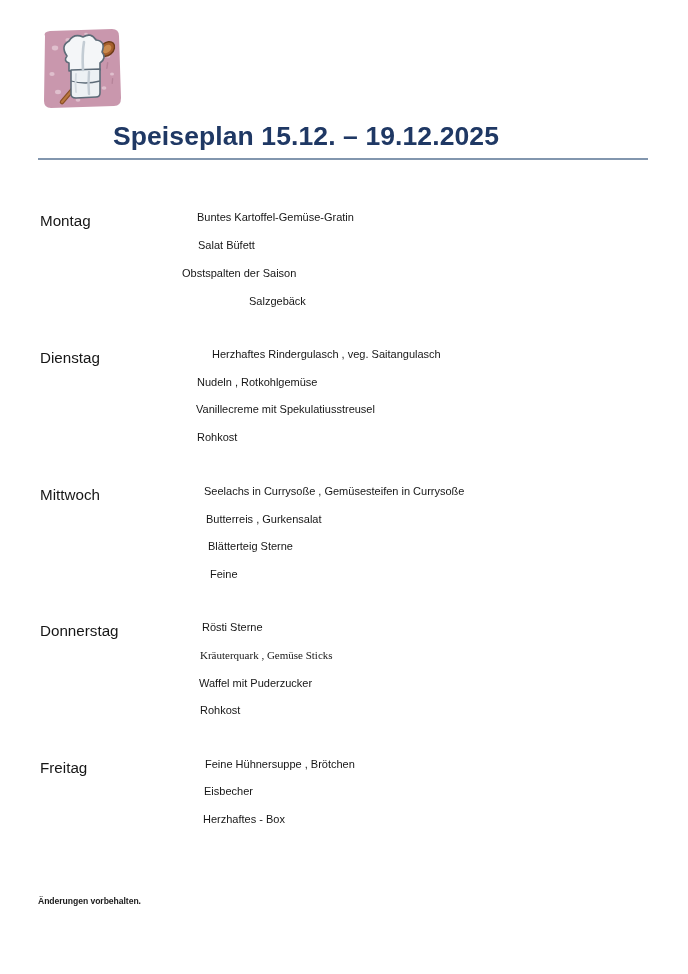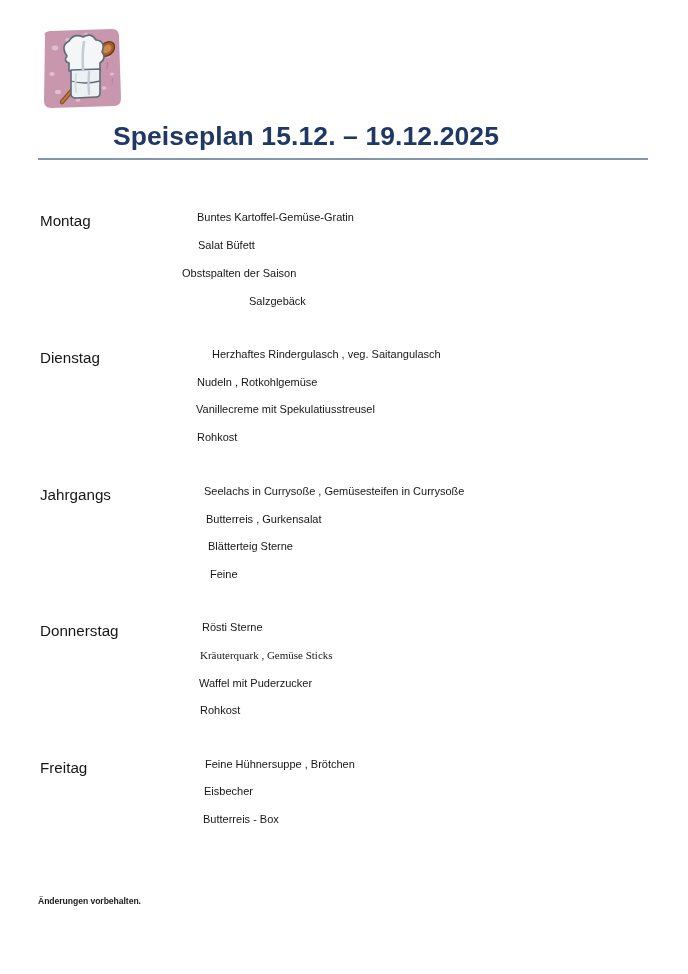--- a/index.html
+++ b/index.html
@@ -154,36 +154,36 @@
       <div class="menu-item" style="left: 209px; top: 296px; margin-left: 40px;">Salzgebäck</div>
     </div>
     <div class="day-block" style="top: 0px;">
       <div class="day-label" style="top: 349px;">Dienstag</div>
       <div class="menu-item" style="left: 200px; top: 349px; margin-left: 12px;">Herzhaftes Rindergulasch , veg. Saitangulasch</div>
       <div class="menu-item" style="left: 197px; top: 377px;">Nudeln , Rotkohlgemüse</div>
       <div class="menu-item" style="left: 196px; top: 404px;">Vanillecreme mit Spekulatiusstreusel</div>
       <div class="menu-item" style="left: 197px; top: 432px;">Rohkost</div>
     </div>
     <div class="day-block" style="top: 0px;">
-      <div class="day-label" style="top: 486px;">Jahrgangs</div>
+      <div class="day-label" style="top: 486px;">Mittwoch</div>
       <div class="menu-item" style="left: 204px; top: 486px;">Seelachs in Currysoße , Gemüsesteifen in Currysoße</div>
       <div class="menu-item" style="left: 206px; top: 514px;">Butterreis , Gurkensalat</div>
       <div class="menu-item" style="left: 208px; top: 541px;">Blätterteig Sterne</div>
       <div class="menu-item" style="left: 210px; top: 569px;">Feine</div>
     </div>
     <div class="day-block" style="top: 0px;">
       <div class="day-label" style="top: 622px;">Donnerstag</div>
       <div class="menu-item" style="left: 202px; top: 622px;">Rösti Sterne</div>
       <div class="menu-item" style="left: 200px; top: 650px; font-family: Liberation Serif, serif;">Kräuterquark , Gemüse Sticks</div>
       <div class="menu-item" style="left: 199px; top: 678px; text-align: center;">Waffel mit Puderzucker</div>
       <div class="menu-item" style="left: 200px; top: 705px;">Rohkost</div>
     </div>
     <div class="day-block" style="top: 0px;">
       <div class="day-label" style="top: 759px;">Freitag</div>
       <div class="menu-item" style="left: 205px; top: 759px;">Feine Hühnersuppe , Brötchen</div>
       <div class="menu-item" style="left: 204px; top: 786px;">Eisbecher</div>
-      <div class="menu-item" style="left: 203px; top: 814px;">Butterreis - Box</div>
+      <div class="menu-item" style="left: 203px; top: 814px;">Herzhaftes - Box</div>
     </div>
   </div>
 
 <div id="footer">
     <div class="footer-line">Änderungen vorbehalten.</div>
   </div>
 
 </body></html>

